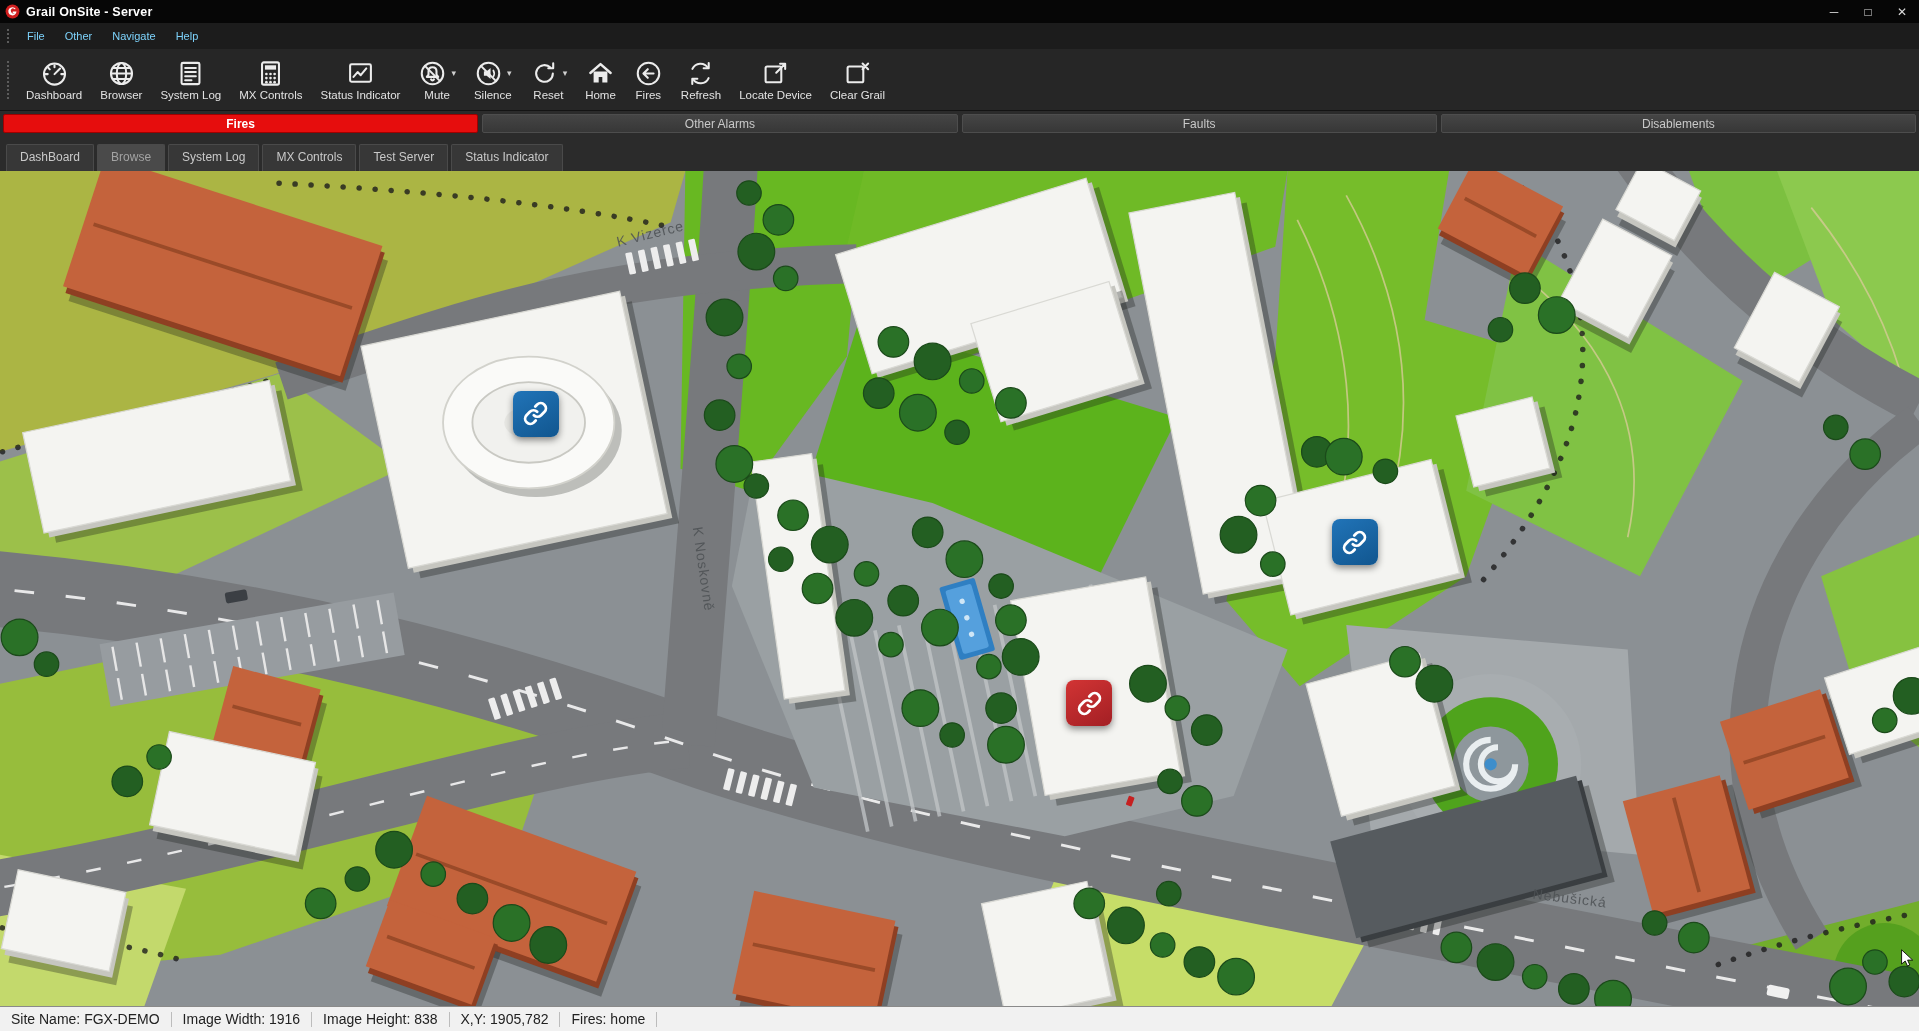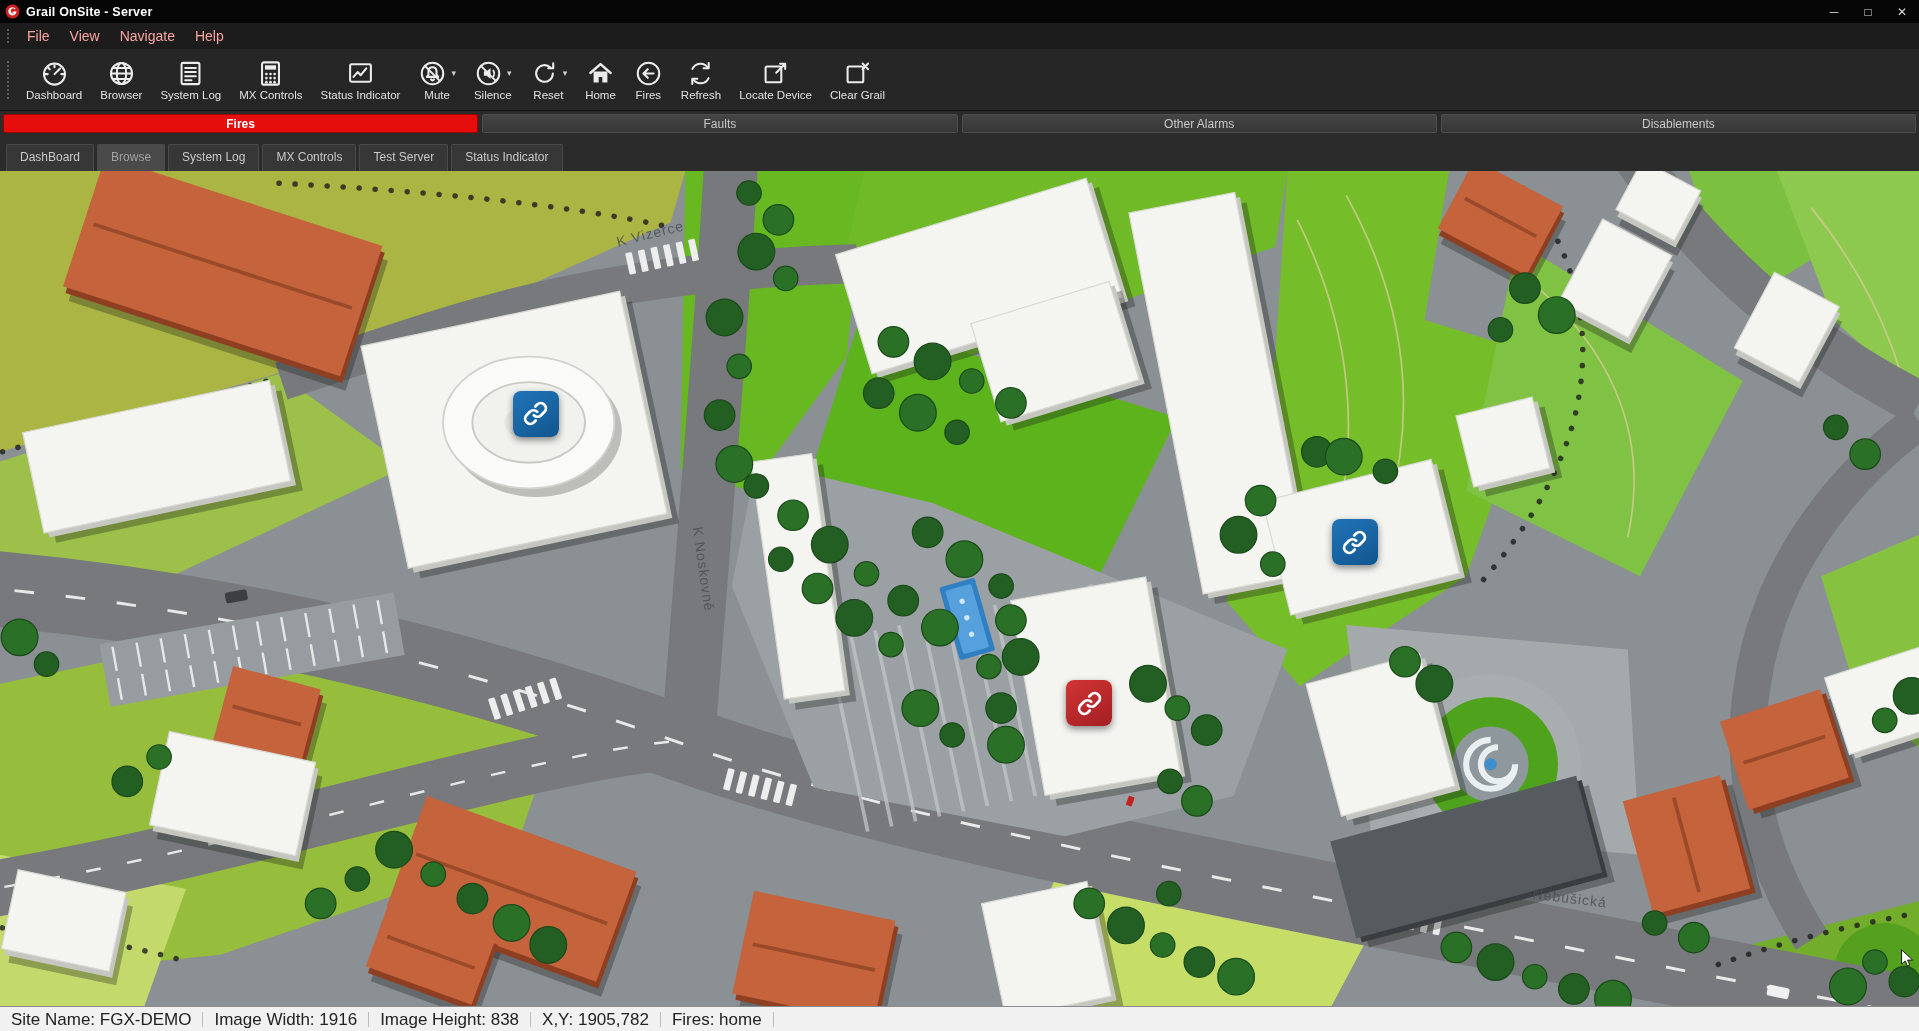--- a/index.html
+++ b/index.html
@@ -11,21 +11,21 @@
   .app-logo{width:15px;height:15px;margin:0 6px 0 5px;flex:0 0 auto;}
   .title-text{font-size:12.5px;font-weight:bold;letter-spacing:.2px;}
   .win-controls{margin-left:auto;display:flex;height:100%;}
   .win-btn{width:34px;height:100%;display:flex;align-items:center;justify-content:center;
     color:#dcdcdc;font-size:12px;cursor:default;}
 
   
   .menubar{height:26px;background:#1c1c1c;display:flex;align-items:center;flex:0 0 auto;}
   .grip{width:4px;height:16px;margin:0 7px 0 6px;
     background-image:radial-gradient(circle,#5c5c5c 1px,transparent 1.3px);background-size:4px 4px;}
-  .menu-item{padding:3px 10px;font-size:14px;color:#fca5a5;}
+  .menu-item{padding:3px 10px;font-size:11px;color:#7dd3fc;}
 
   
   .toolbar{height:61px;background:#262626;border-bottom:1px solid #141414;display:flex;
     align-items:stretch;flex:0 0 auto;}
   .toolbar .grip{height:40px;align-self:center;}
   #toolbar-buttons{display:flex;align-items:stretch;}
   .tb-btn{display:flex;flex-direction:column;align-items:center;justify-content:center;
     padding:3px 9px;gap:1px;}
   .tb-top{display:flex;align-items:center;gap:4px;}
   .tb-icon svg{width:29px;height:29px;display:block;}
@@ -51,21 +51,21 @@
   .street-label{font-size:11.5px;fill:#4d5154;opacity:.85;letter-spacing:.8px;
     font-family:"Liberation Sans","DejaVu Sans",sans-serif;}
   #marker-layer{position:absolute;inset:0;}
   .map-marker{position:absolute;width:46px;height:46px;border-radius:8px;transform:translate(-50%,-50%);
     display:flex;align-items:center;justify-content:center;box-shadow:0 3px 7px rgba(0,0,0,.45);}
   .map-marker svg{width:27px;height:27px;display:block;}
   .map-cursor{position:absolute;left:99.0%;top:93.2%;width:19px;height:19px;pointer-events:none;}
 
   
   .statusbar{height:24px;background:#f1f1f1;border-top:1px solid #8a8a8a;display:flex;align-items:center;
-    font-size:17px;color:#222;flex:0 0 auto;}
+    font-size:14px;color:#222;flex:0 0 auto;}
   .sb-field{padding:0 11px;height:15px;line-height:15px;border-right:1px solid #bcbcbc;white-space:nowrap;}
 </style>
 </head>
 <body>
 
 <div id="app">
 
   <div class="titlebar">
     <svg class="app-logo" viewBox="0 0 16 16">
       <circle cx="8" cy="8" r="7.4" fill="#d01f1f"></circle>
@@ -82,21 +82,21 @@
         <div class="win-btn">
           <span>✕</span>
         </div>
       </div>
   </div>
 
   <div class="menubar">
     <div class="grip"></div>
     <div id="menu-items" style="display:flex;">
         <span class="menu-item">File</span>
-        <span class="menu-item">View</span>
+        <span class="menu-item">Other</span>
         <span class="menu-item">Navigate</span>
         <span class="menu-item">Help</span>
       </div>
   </div>
 
   <div class="toolbar">
     <div class="grip"></div>
     <div id="toolbar-buttons">
         <div class="tb-btn">
           <div class="tb-top">
@@ -259,22 +259,22 @@
               </svg>
             </span>
           </div>
           <span class="tb-label">Clear Grail</span>
         </div>
       </div>
   </div>
 
   <div class="alarm-bar" id="alarm-segments">
       <div class="alarm-seg active" style="background: rgb(230, 13, 13);">Fires</div>
+      <div class="alarm-seg">Other Alarms</div>
       <div class="alarm-seg">Faults</div>
-      <div class="alarm-seg">Other Alarms</div>
       <div class="alarm-seg">Disablements</div>
     </div>
 
   <div class="tabstrip" id="tab-list">
       <div class="tab">DashBoard</div>
       <div class="tab active">Browse</div>
       <div class="tab">System Log</div>
       <div class="tab">MX Controls</div>
       <div class="tab">Test Server</div>
       <div class="tab">Status Indicator</div>

